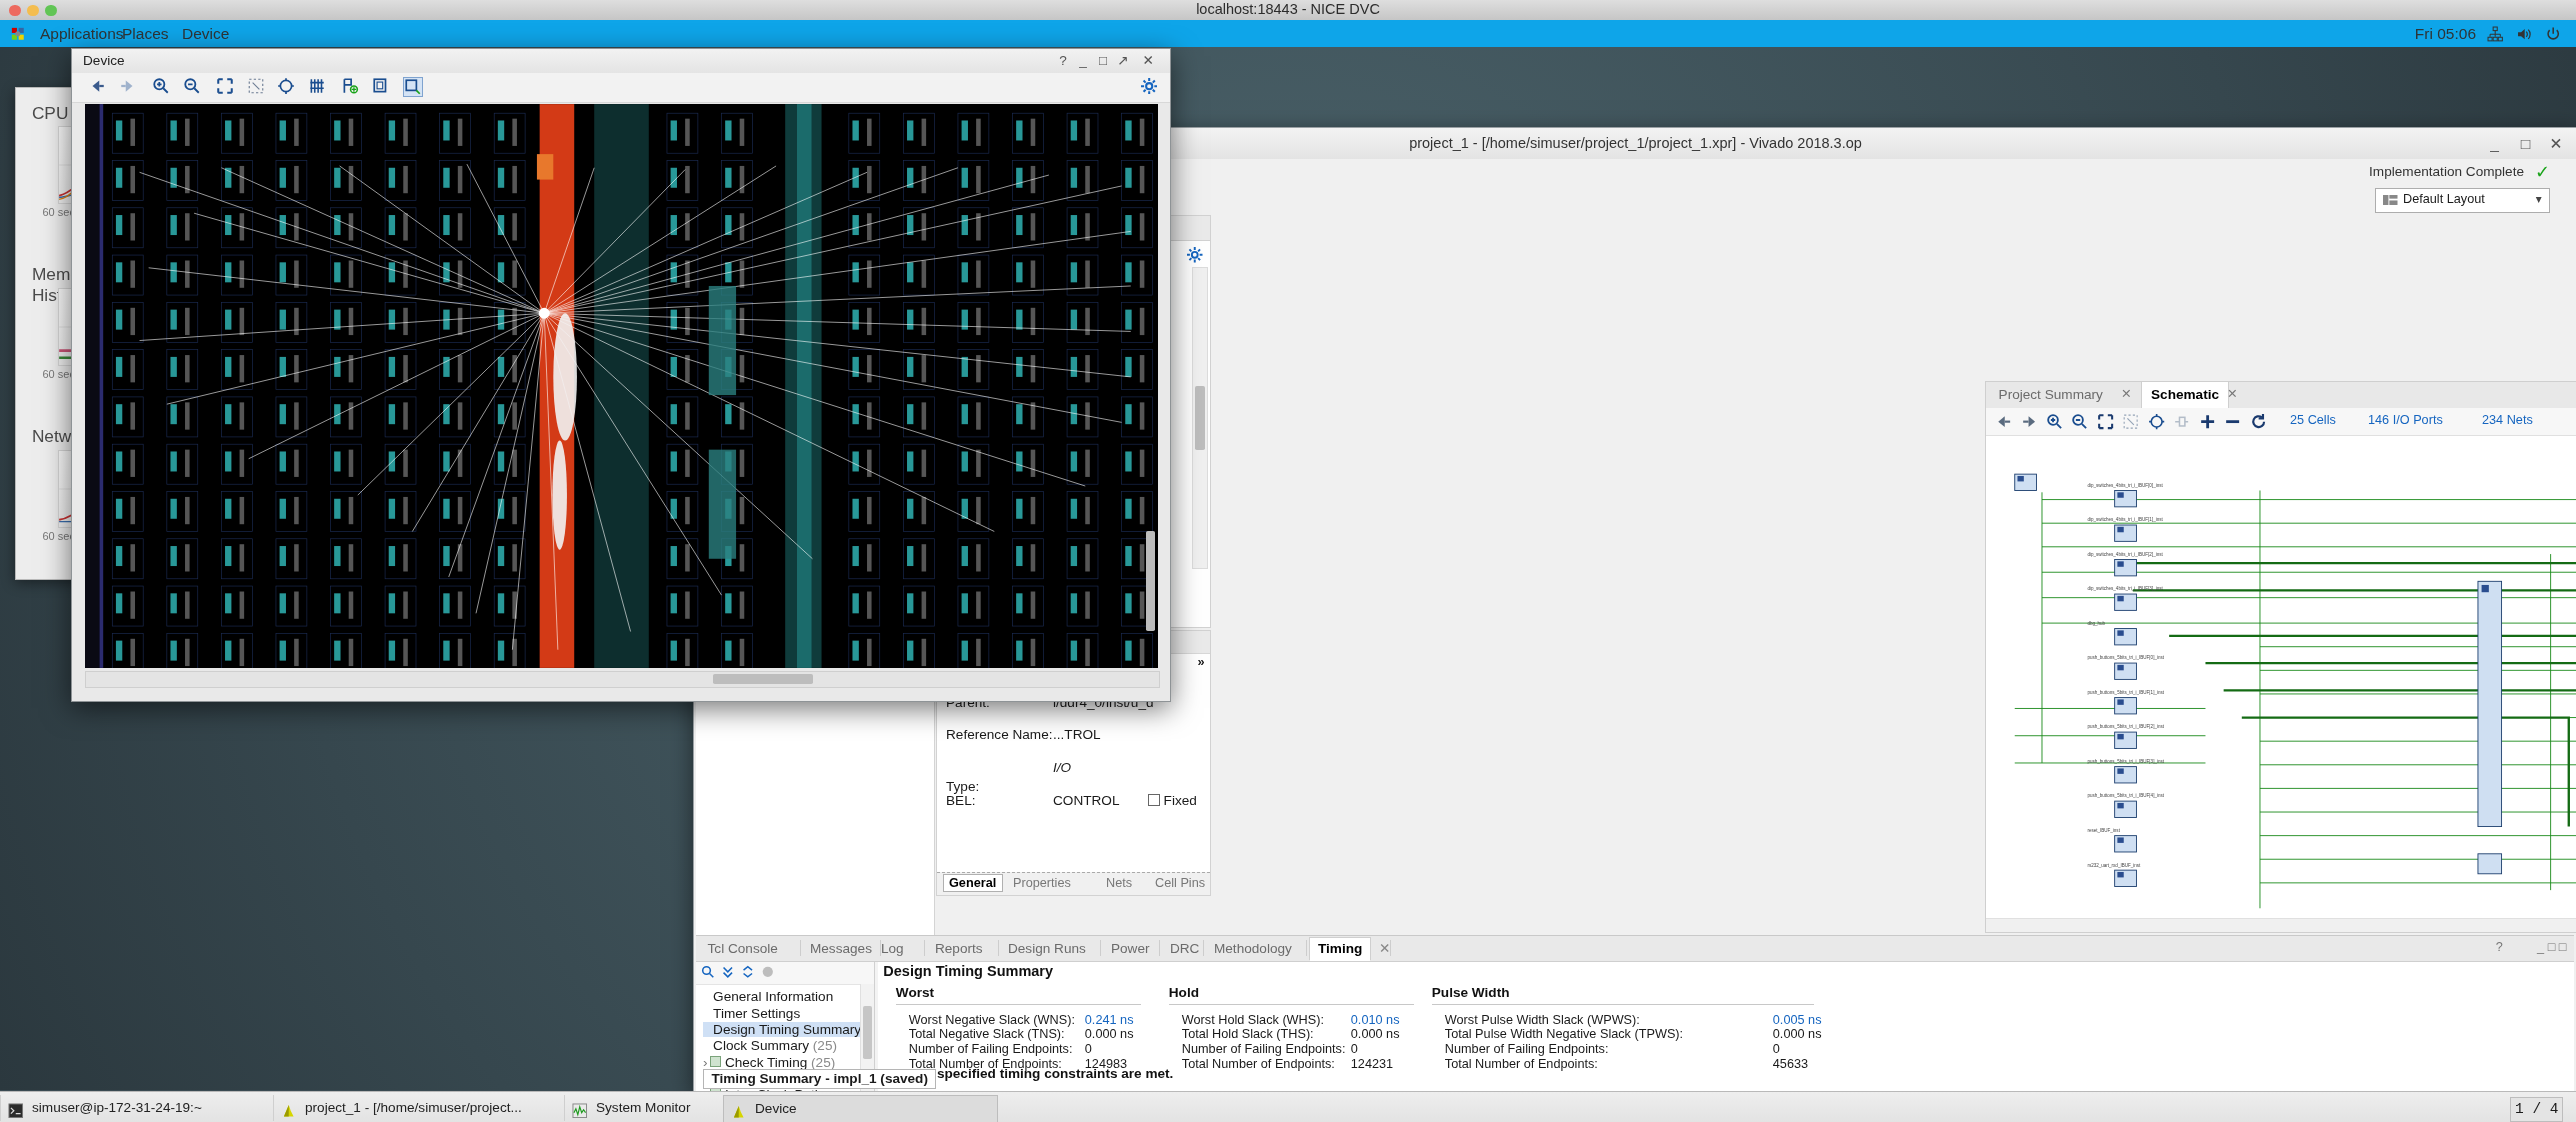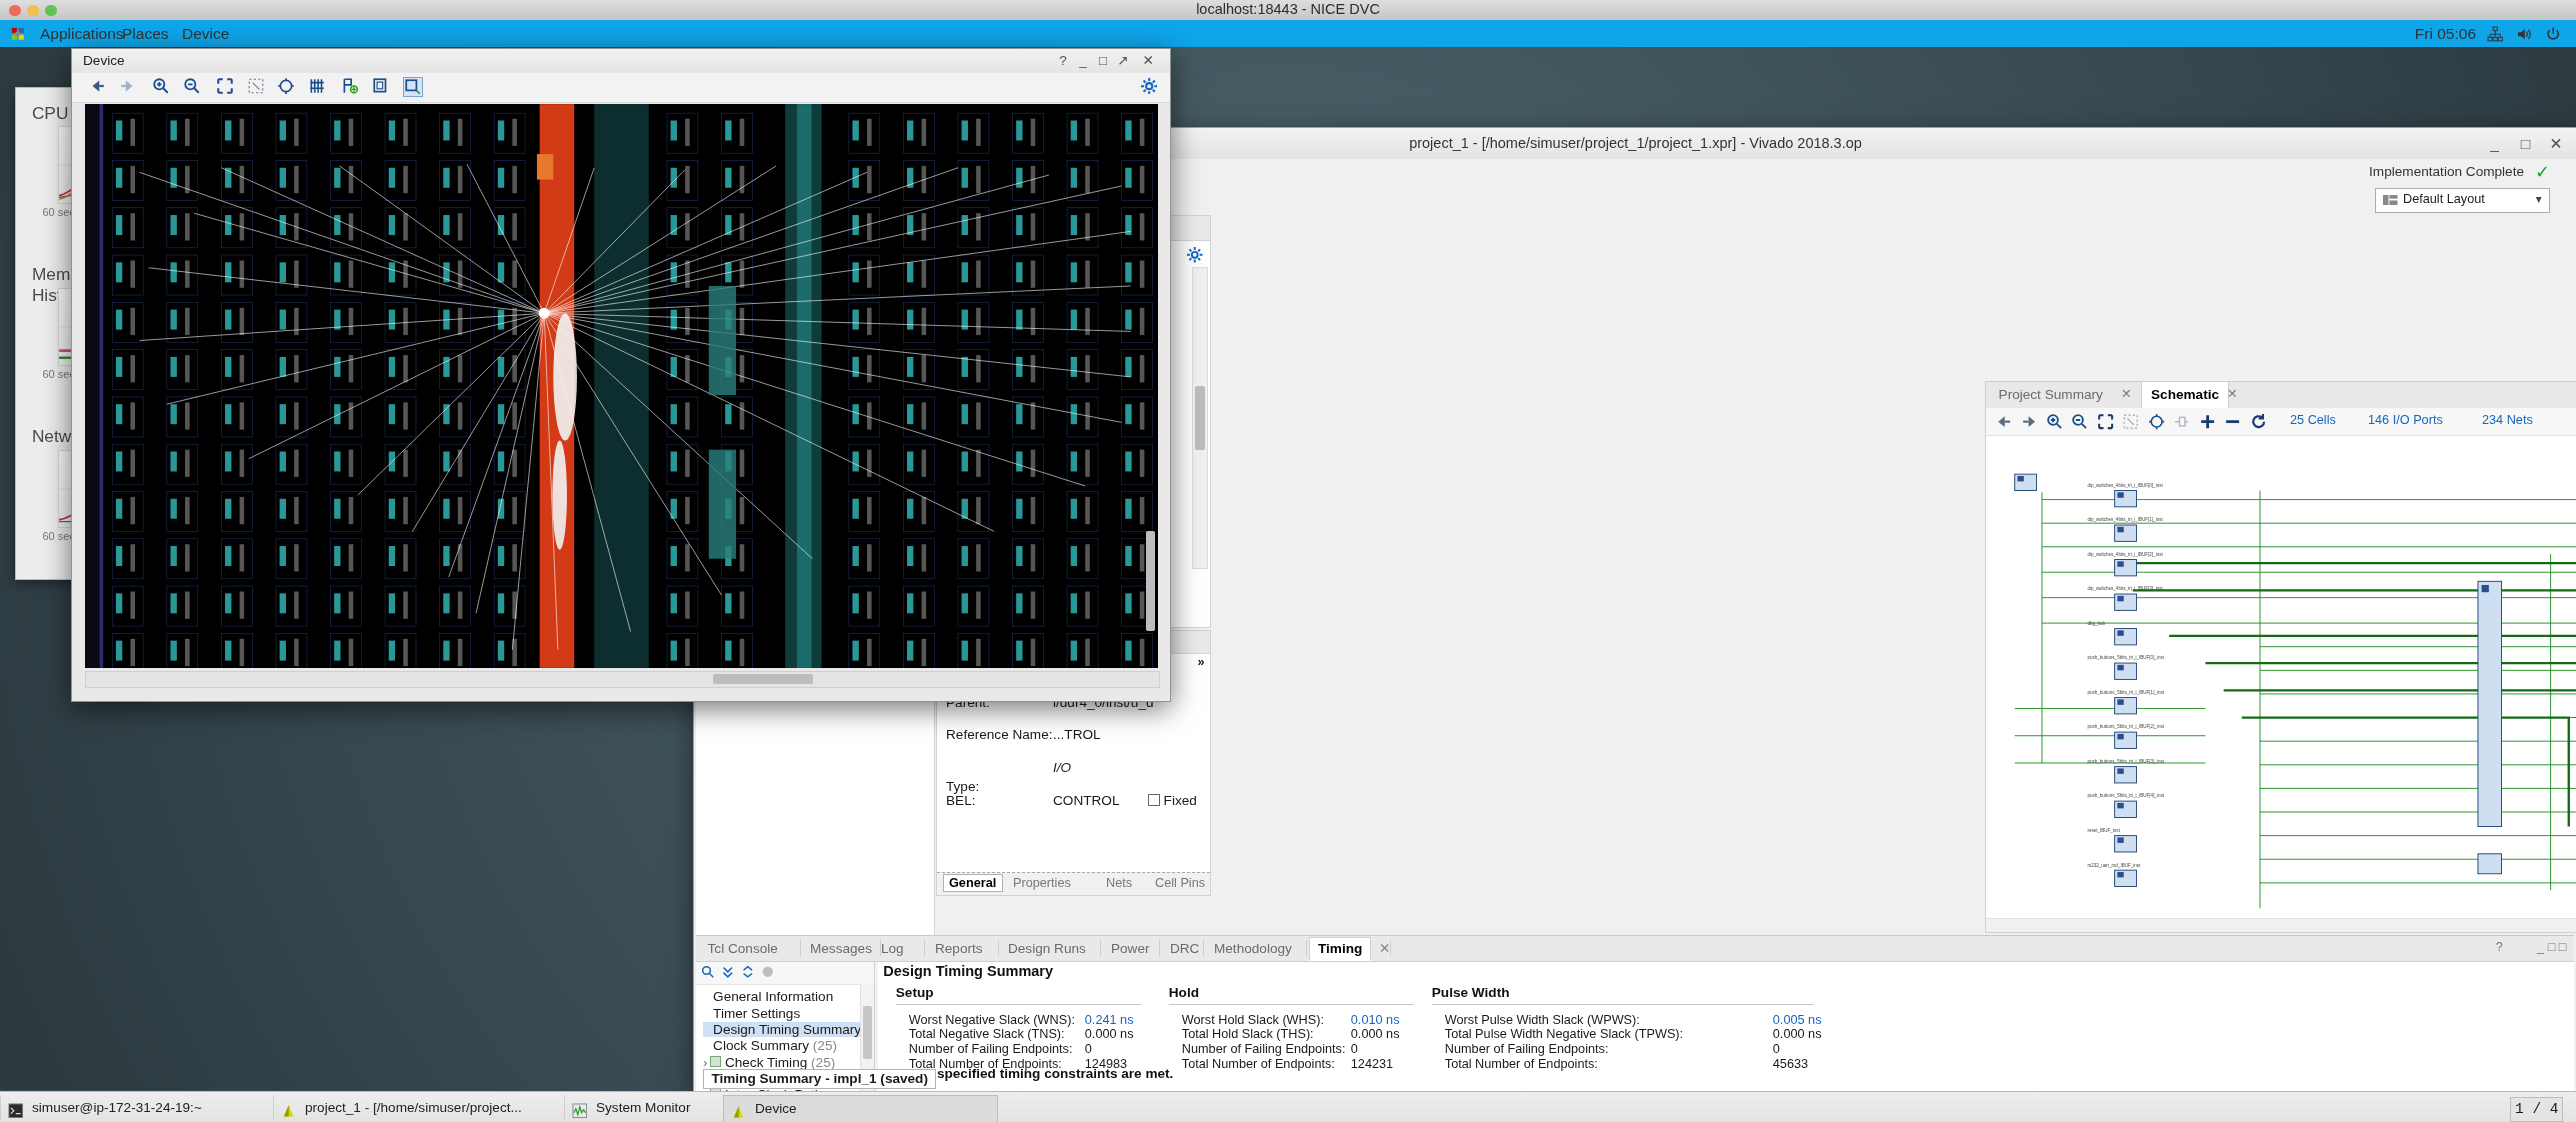--- a/index.html
+++ b/index.html
@@ -557,21 +557,21 @@
           <div class="tl-row" style="top: 142px; left: 7.3px;"><span style="color:#777;margin-right:2.7px">›</span><span style="display:inline-block;width:9px;height:8.2px;background:#cfe3cf;border:0.9px solid #7aa37a;margin-right:3.6px;vertical-align:0px"></span><span>Other Path Groups</span></div>
         </div>
       <div style="position:absolute;right:0;top:22px;width:12.7px;bottom:0;background:#f2f2f2;border-left:0.9px solid #e0e0e0">
         <div style="position:absolute;left:1.8px;top:22px;width:9px;height:53px;background:#c6c6c6;border-radius:1.8px"></div>
       </div>
     </div>
 
     <div id="dock-right">
       <div style="position:absolute;left:5.5px;top:1.8px;font-size:14.5px;font-weight:bold;color:#111">Design Timing Summary</div>
       <div id="summary-cols">
-          <div class="tm-col-h" style="left: 18px; top: 23.6px;">Setup</div>
+          <div class="tm-col-h" style="left: 18px; top: 23.6px;">Worst</div>
           <div style="position: absolute; left: 18px; top: 42px; width: 245px; height: 0.9px; background: rgb(200, 200, 200);"></div>
           <div class="tm-k" style="left: 31px; top: 51px;">Worst Negative Slack (WNS):</div>
           <div class="tm-v hl" style="left: 207px; top: 51px;">0.241 ns</div>
           <div class="tm-k" style="left: 31px; top: 65px;">Total Negative Slack (TNS):</div>
           <div class="tm-v" style="left: 207px; top: 65px;">0.000 ns</div>
           <div class="tm-k" style="left: 31px; top: 80px;">Number of Failing Endpoints:</div>
           <div class="tm-v" style="left: 207px; top: 80px;">0</div>
           <div class="tm-k" style="left: 31px; top: 95px;">Total Number of Endpoints:</div>
           <div class="tm-v" style="left: 207px; top: 95px;">124983</div>
           <div class="tm-col-h" style="left: 291px; top: 23.6px;">Hold</div>

